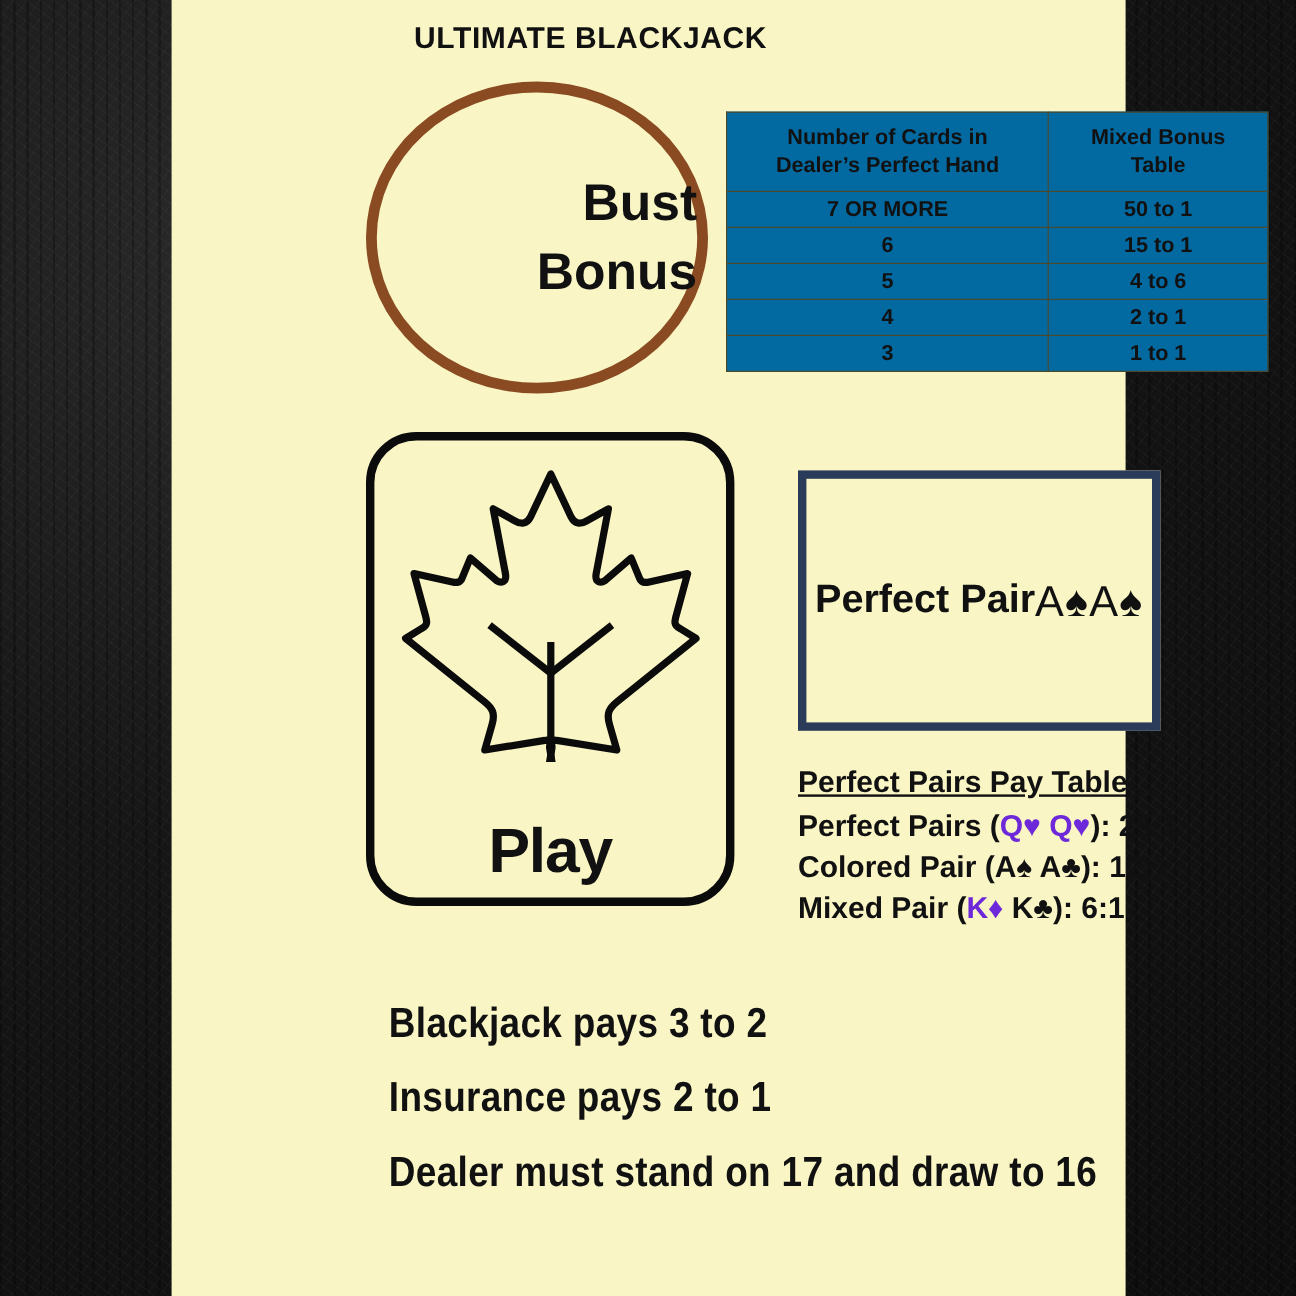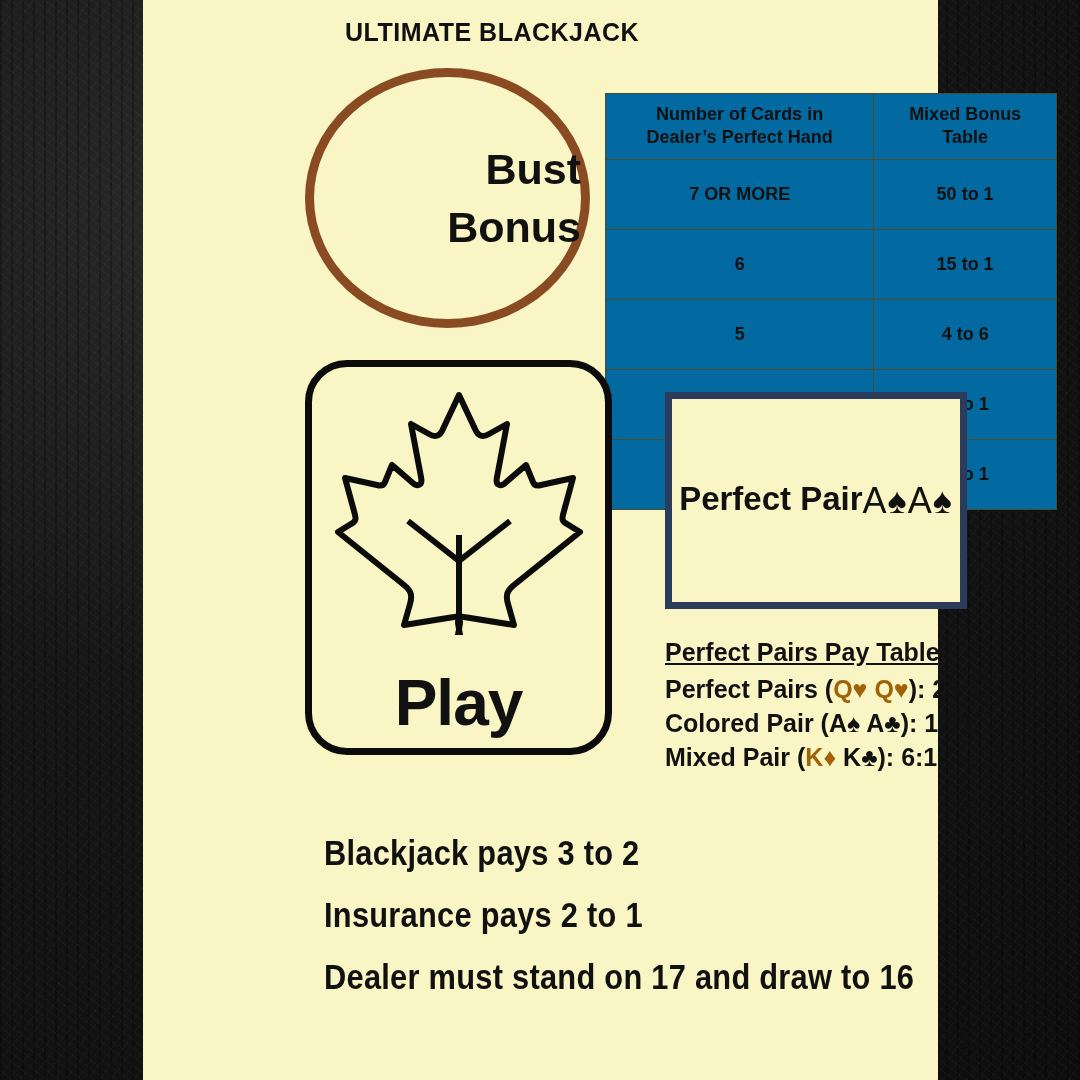--- a/index.html
+++ b/index.html
@@ -89,21 +89,21 @@
     color: #111;
     font-weight: bold;
   }
   #bust-table th {
     font-size: 18px;
     padding: 9px 6px;
     line-height: 1.3;
   }
   #bust-table td {
     font-size: 18px;
-    padding: 24px 6px;
+    padding: 4px 6px;
   }
   .col-a { width: 272px; }
   .col-b { width: 180px; }
 
   
   #play-card {
     position: absolute;
     left: 162px;
     top: 360px;
     width: 307px;
@@ -118,21 +118,21 @@
     left: 50%;
     top: 18px;
     transform: translateX(-50%);
   }
   #play-label {
     position: absolute;
     left: 0;
     right: 0;
     bottom: 8px;
     text-align: center;
-    font-size: 64px;
+    font-size: 52px;
     font-weight: bold;
     color: #111;
     letter-spacing: -1px;
   }
 
   
   #pp-box {
     position: absolute;
     left: 522px;
     top: 392px;
@@ -172,21 +172,21 @@
     text-decoration: underline;
     margin-bottom: 5px;
   }
   .pp-line {
     font-size: 25px;
     font-weight: bold;
     color: #111;
     line-height: 1.36;
     white-space: nowrap;
   }
-  .red { color: #a16207; }
+  .red { color: #6d28d9; }
 
   
   #rules {
     position: absolute;
     left: 181px;
     top: 812px;
     width: 720px;
     margin-top: 21px;
   }
   .rule {

